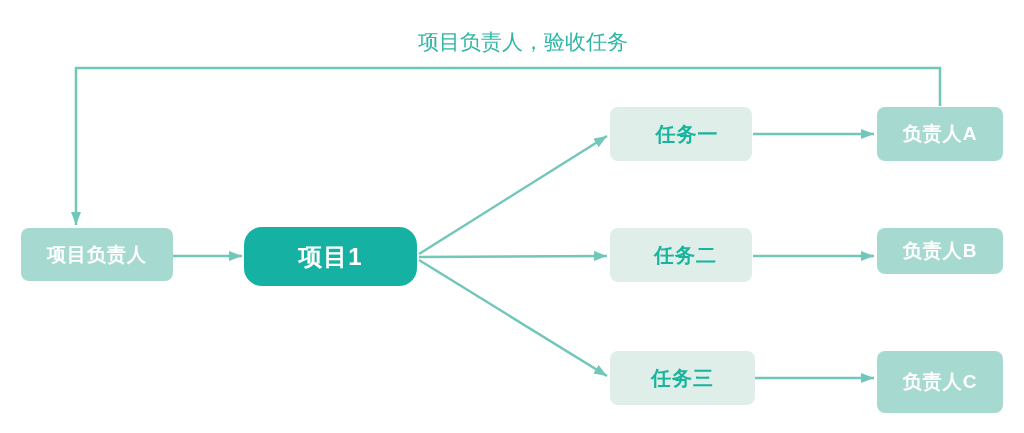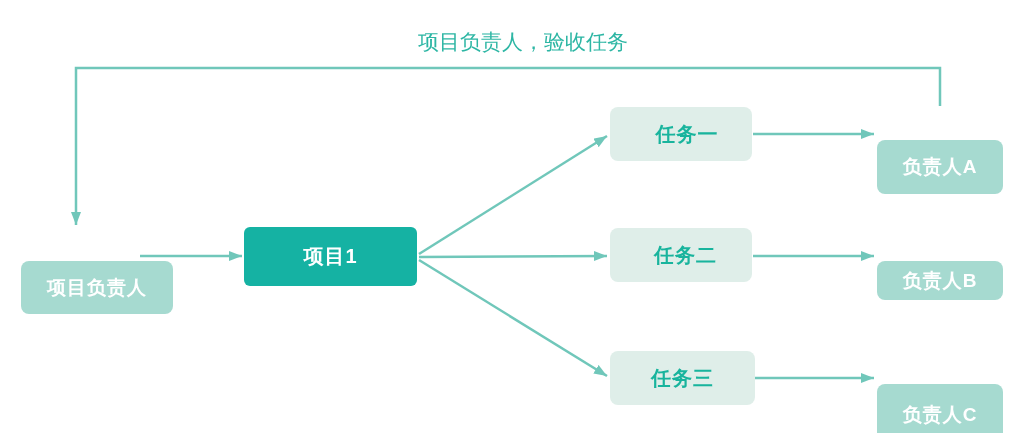--- a/index.html
+++ b/index.html
@@ -27,29 +27,28 @@
     display: flex;
     align-items: center;
     justify-content: center;
     box-sizing: border-box;
     font-weight: bold;
     letter-spacing: 1px;
   }
   .node-primary {
     background: #15b2a3;
     color: #ffffff;
-    border-radius: 6px;
-    font-size: 20px;
+    border-radius: 18px;
+    font-size: 24px;
   }
   .node-person {
     background: #a6dad0;
     color: #ffffff;
     border-radius: 8px;
     font-size: 19px;
-    margin-top: 33px;
   }
   .node-task {
     background: #dfeee9;
     color: #18b49d;
     border-radius: 8px;
     font-size: 20px;
   }
   .feedback-label {
     position: absolute;
     left: 523px;
@@ -60,21 +59,21 @@
     font-weight: 500;
     white-space: nowrap;
   }
   
   .n-pm   { left: 21px;  top: 228px; width: 152px; height: 53px; }
   .n-p1   { left: 244px; top: 227px; width: 173px; height: 59px; }
   .n-t1   { left: 610px; top: 107px; width: 142px; height: 54px; padding-left: 12px; }
   .n-t2   { left: 610px; top: 228px; width: 142px; height: 54px; padding-left: 9px; }
   .n-t3   { left: 610px; top: 351px; width: 145px; height: 54px; }
   .n-oa   { left: 877px; top: 107px; width: 126px; height: 54px; }
-  .n-ob   { left: 877px; top: 228px; width: 126px; height: 39px; }
+  .n-ob   { left: 877px; top: 228px; width: 126px; height: 46px; }
   .n-oc   { left: 877px; top: 351px; width: 126px; height: 62px; }
 </style>
 </head>
 <body>
 
 <div class="canvas">
 
   <svg class="edges-layer" width="1024" height="433" viewBox="0 0 1024 433" xmlns="http://www.w3.org/2000/svg">
     <defs>
       <marker id="arrowhead" markerUnits="userSpaceOnUse" markerWidth="14" markerHeight="12" refX="13" refY="5" orient="auto">

